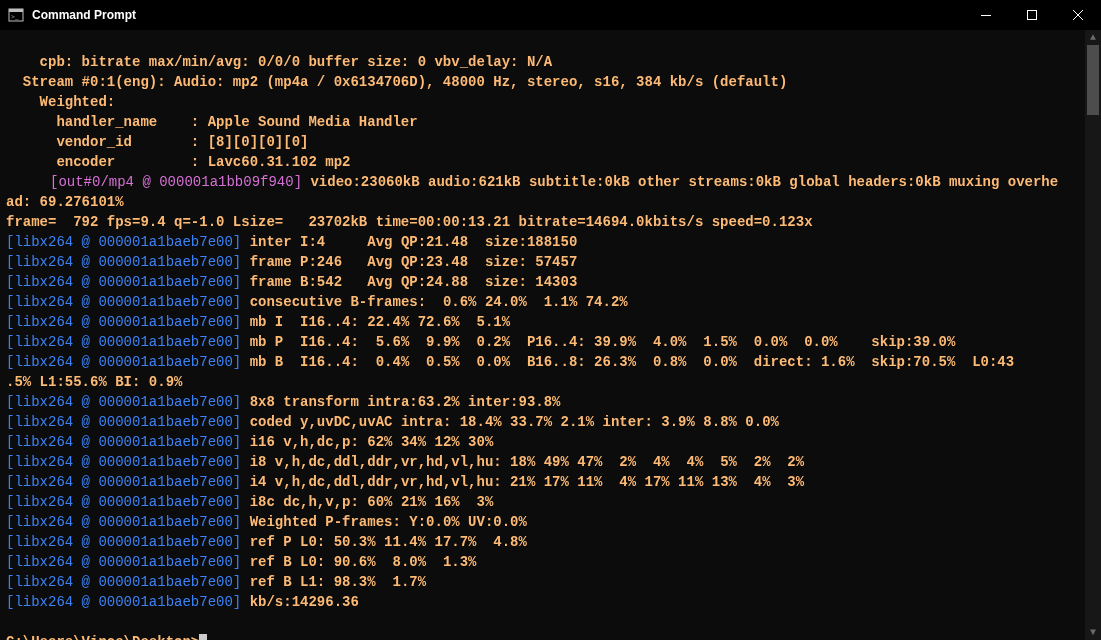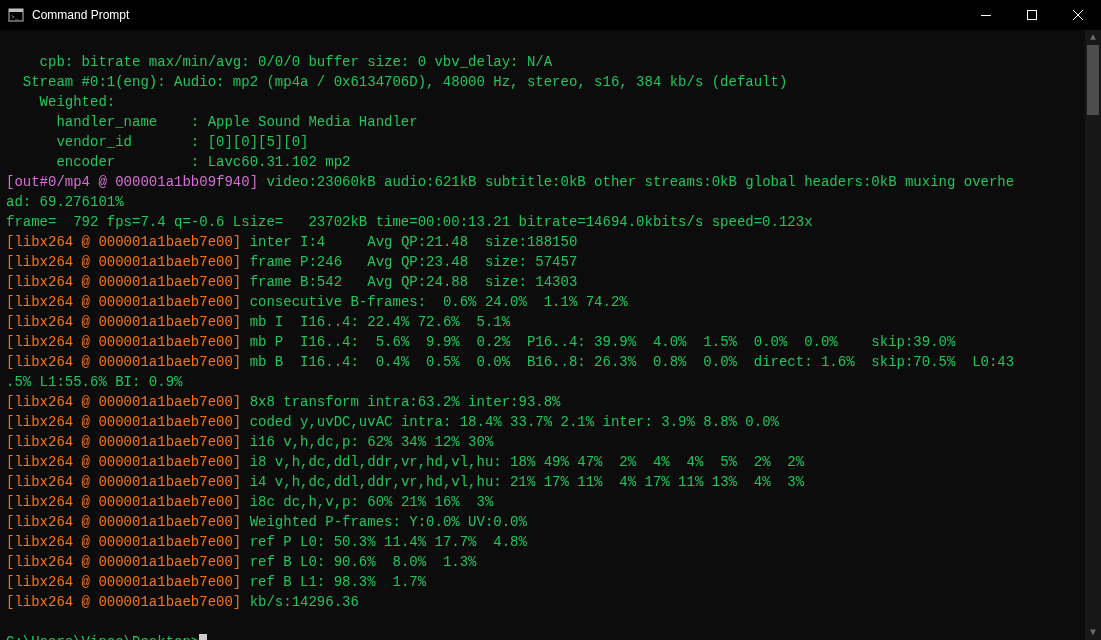--- a/index.html
+++ b/index.html
@@ -35,20 +35,21 @@
     width: 16px;
     height: 16px;
     margin: 0 6px 0 8px;
     display: inline-flex;
     align-items: center;
     justify-content: center;
   }
   .titlebar .title {
     flex: 1;
     padding-left: 2px;
+    font-weight: bold;
   }
   .titlebar .win-btn {
     width: 46px;
     height: 30px;
     display: flex;
     align-items: center;
     justify-content: center;
     color: #ffffff;
   }
   .terminal-wrap {
@@ -82,23 +83,23 @@
     height: 15px;
     display:flex;
     align-items:center;
     justify-content:center;
     color:#6b6b6b;
     font-size:10px;
   }
   .scrollbar .arrow.up { top:0; }
   .scrollbar .arrow.down { bottom:0; }
 
-  .c-cyan    { color: #f97316; }    
-  .c-mag     { color: #d670d6; }    
-  .c-def     { color: #22c55e; }
+  .c-cyan    { color: #3b82f6; }    
+  .c-mag     { color: #d670d6; margin-left: 44px; }    
+  .c-def     { color: #fdba74; font-weight: bold; }
   .cursor {
     display:inline-block;
     width: 8px;
     height: 16px;
     background:#cccccc;
     vertical-align: text-bottom;
   }
 </style>
 </head>
 <body>
@@ -131,25 +132,25 @@
       </svg>
     </div>
   </div>
 
   <div class="terminal-wrap">
     <div class="terminal">
 <span class="c-def">    cpb: bitrate max/min/avg: 0/0/0 buffer size: 0 vbv_delay: N/A</span>
 <span class="c-def">  Stream #0:1(eng): Audio: mp2 (mp4a / 0x6134706D), 48000 Hz, stereo, s16, 384 kb/s (default)</span>
 <span class="c-def">    Weighted:</span>
 <span class="c-def">      handler_name    : Apple Sound Media Handler</span>
-<span class="c-def">      vendor_id       : [0][0][5][0]</span>
+<span class="c-def">      vendor_id       : [8][0][0][0]</span>
 <span class="c-def">      encoder         : Lavc60.31.102 mp2</span>
 <span class="c-mag">[out#0/mp4 @ 000001a1bb09f940]</span><span class="c-def"> video:23060kB audio:621kB subtitle:0kB other streams:0kB global headers:0kB muxing overhe</span>
 <span class="c-def">ad: 69.276101%</span>
-<span class="c-def">frame=  792 fps=7.4 q=-0.6 Lsize=   23702kB time=00:00:13.21 bitrate=14694.0kbits/s speed=0.123x</span>
+<span class="c-def">frame=  792 fps=9.4 q=-1.0 Lsize=   23702kB time=00:00:13.21 bitrate=14694.0kbits/s speed=0.123x</span>
 <span class="c-cyan">[libx264 @ 000001a1baeb7e00]</span><span class="c-def"> inter I:4     Avg QP:21.48  size:188150</span>
 <span class="c-cyan">[libx264 @ 000001a1baeb7e00]</span><span class="c-def"> frame P:246   Avg QP:23.48  size: 57457</span>
 <span class="c-cyan">[libx264 @ 000001a1baeb7e00]</span><span class="c-def"> frame B:542   Avg QP:24.88  size: 14303</span>
 <span class="c-cyan">[libx264 @ 000001a1baeb7e00]</span><span class="c-def"> consecutive B-frames:  0.6% 24.0%  1.1% 74.2%</span>
 <span class="c-cyan">[libx264 @ 000001a1baeb7e00]</span><span class="c-def"> mb I  I16..4: 22.4% 72.6%  5.1%</span>
 <span class="c-cyan">[libx264 @ 000001a1baeb7e00]</span><span class="c-def"> mb P  I16..4:  5.6%  9.9%  0.2%  P16..4: 39.9%  4.0%  1.5%  0.0%  0.0%    skip:39.0%</span>
 <span class="c-cyan">[libx264 @ 000001a1baeb7e00]</span><span class="c-def"> mb B  I16..4:  0.4%  0.5%  0.0%  B16..8: 26.3%  0.8%  0.0%  direct: 1.6%  skip:70.5%  L0:43</span>
 <span class="c-def">.5% L1:55.6% BI: 0.9%</span>
 <span class="c-cyan">[libx264 @ 000001a1baeb7e00]</span><span class="c-def"> 8x8 transform intra:63.2% inter:93.8%</span>
 <span class="c-cyan">[libx264 @ 000001a1baeb7e00]</span><span class="c-def"> coded y,uvDC,uvAC intra: 18.4% 33.7% 2.1% inter: 3.9% 8.8% 0.0%</span>

